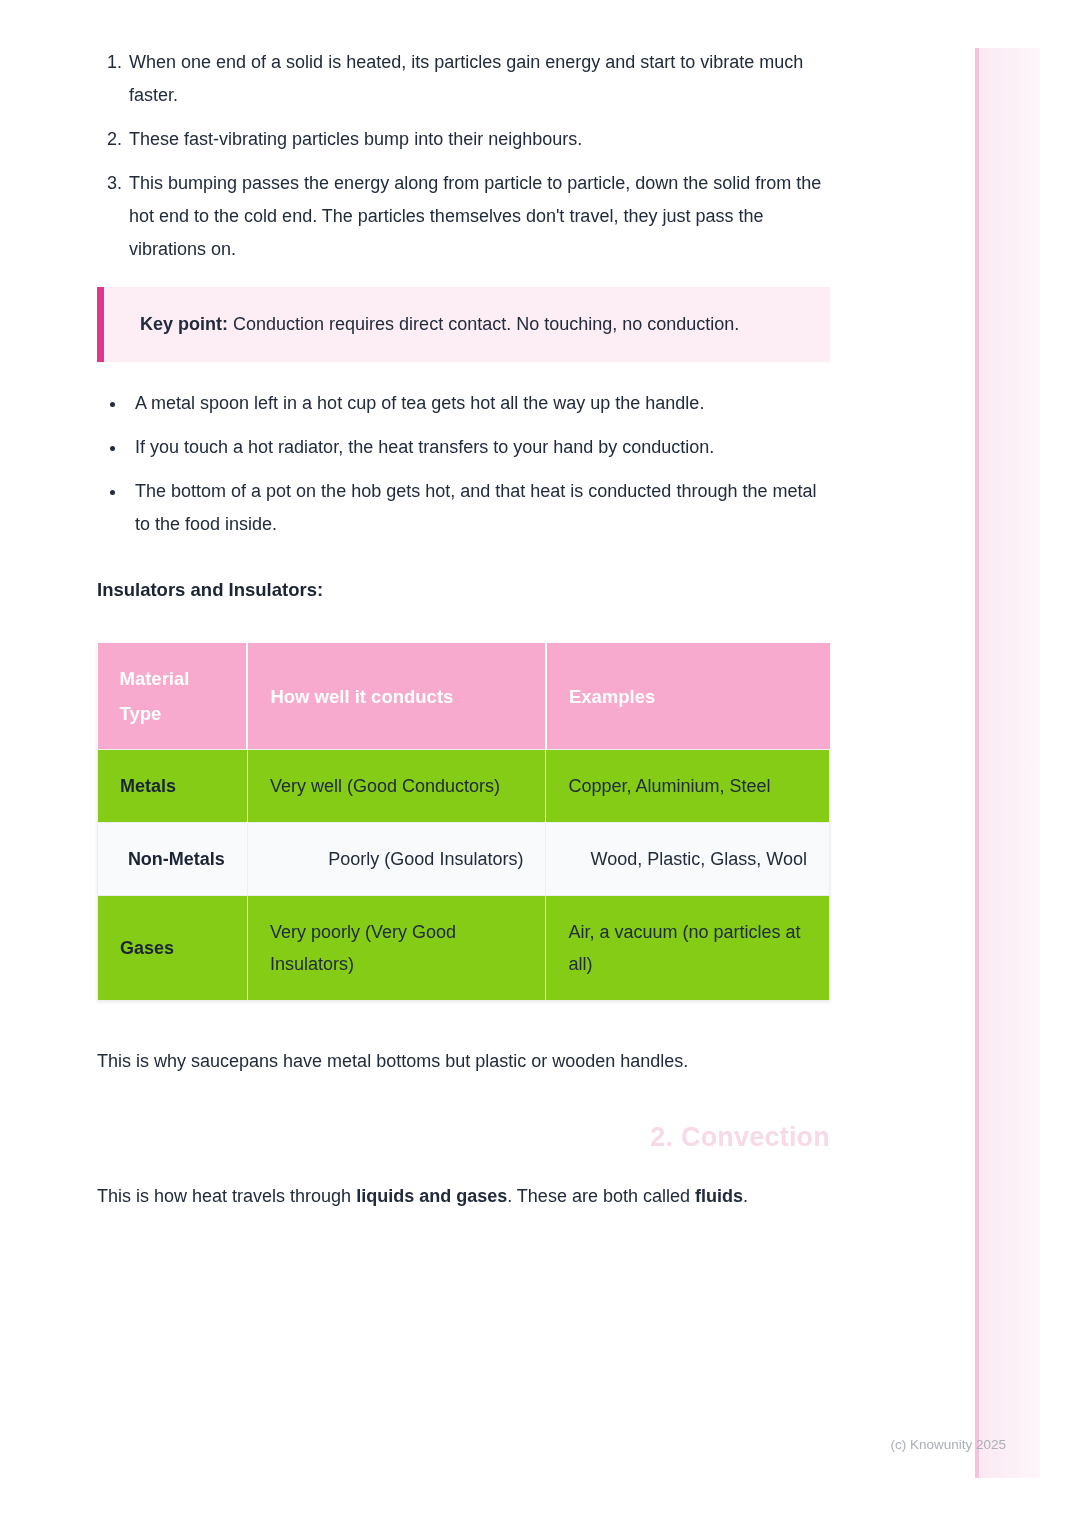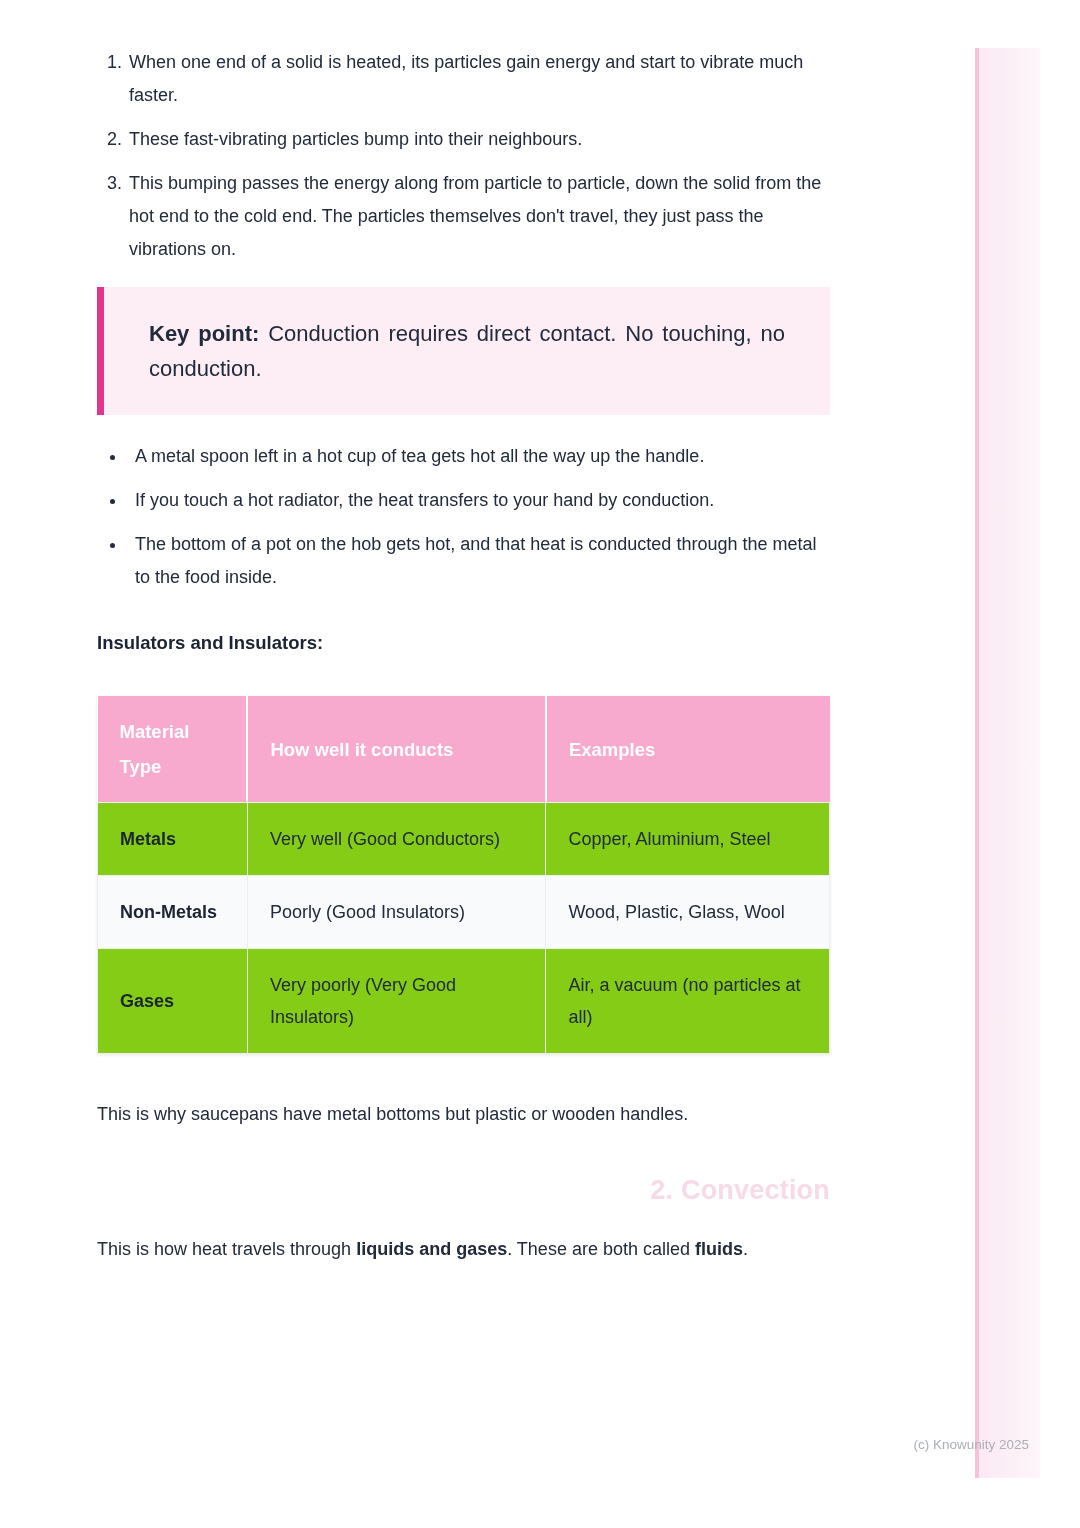--- a/index.html
+++ b/index.html
@@ -37,22 +37,22 @@
   }
   ol.steps li { margin-bottom: 11px; padding-left: 2px; }
 
   .keypoint {
     margin-top: 21px;
     background: #fdeef5;
     border-left: 7px solid #e0368c;
     padding: 20px 36px;
   }
   .keypoint p {
-    margin: 9px;
-    font-size: 22px;
+    margin: 0;
+    font-size: 18px;
     line-height: 35px;
     text-align: justify;
   }
   .keypoint strong { font-weight: 700; }
 
   h3.section {
     margin: 38px 0 0 0;
     font-size: 18.5px;
     font-weight: 700;
     color: #1b2434;
@@ -88,21 +88,21 @@
   }
   table.materials thead th:last-child { border-right: none; }
   table.materials tbody td {
     padding: 20px 22px;
     border: 1px solid #eceef2;
     font-size: 18px;
     line-height: 32px;
     vertical-align: middle;
     background: #84cc16;
   }
-  table.materials tbody tr.alt td { background: #f9fafb; }
+  table.materials tbody tr.alt td { background: #f9fafb; text-align: right; }
   table.materials tbody td.mat { font-weight: 700; color: #1b2434; }
 
   p.note {
     margin: 45px 0 0 0;
     font-size: 18px;
     line-height: 30px;
   }
 
   h2.convection {
     margin: 46px 0 0 0;
@@ -117,21 +117,21 @@
     margin: 26px 0 0 0;
     font-size: 18px;
     line-height: 35px;
     text-align: justify;
   }
   p.para b { font-weight: 700; }
 
   .footer {
     position: absolute;
     top: 1437px;
-    right: 51px;
+    right: 74px;
     font-size: 13.5px;
     color: #abafb6;
     z-index: 3;
   }
 </style>
 </head>
 <body>
 
 <div class="accent-strip"></div>
 

